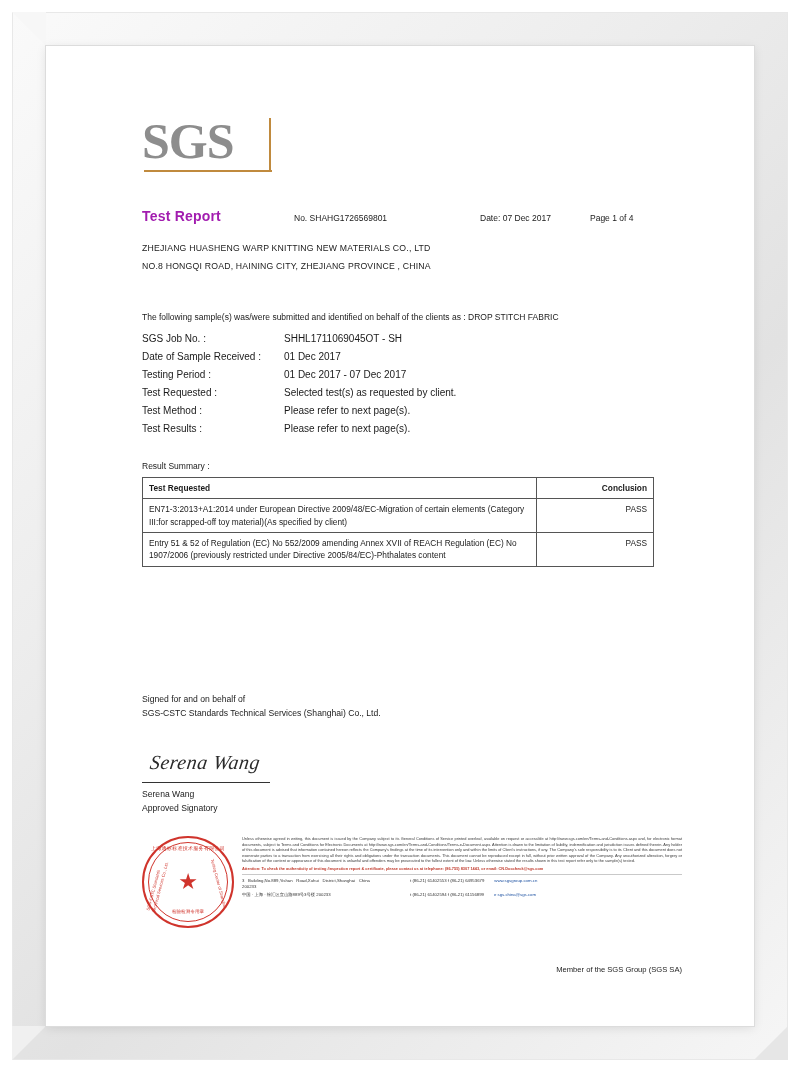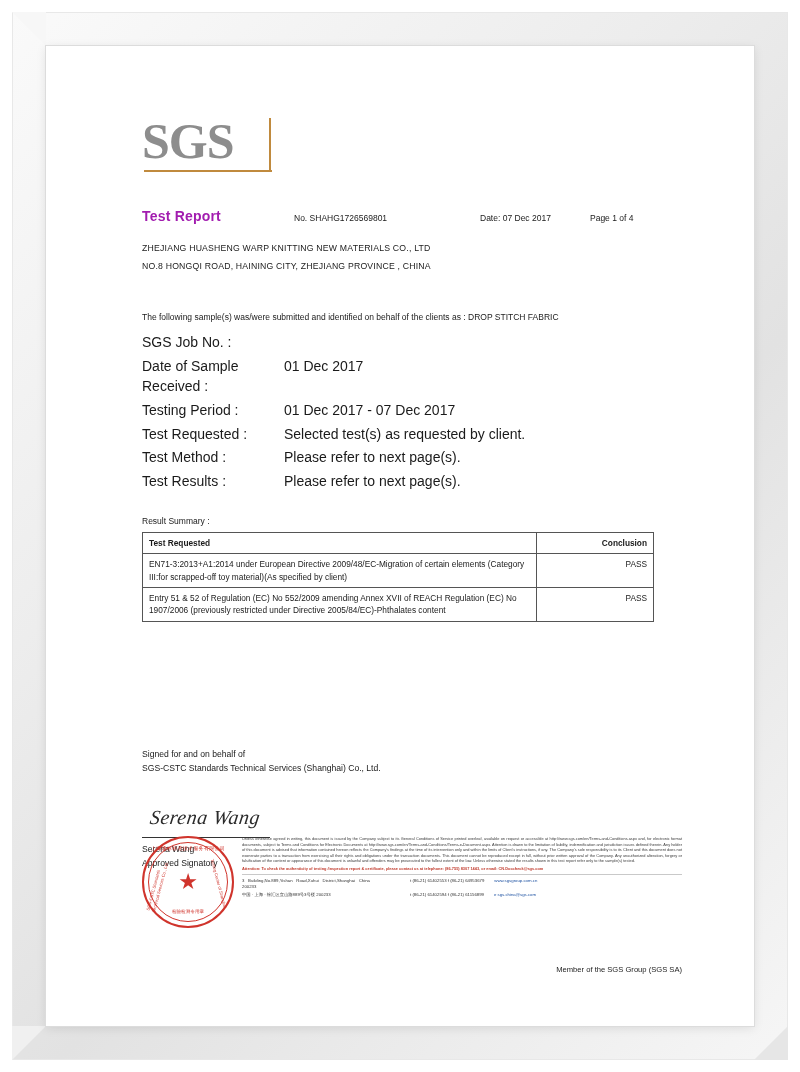--- a/index.html
+++ b/index.html
@@ -109,21 +109,21 @@
   .rpt-no { font-size: 8.5px; width: 186px; }
   .rpt-date { font-size: 8.5px; width: 110px; }
   .rpt-page { font-size: 8.5px; }
 
   .company-block { margin-top: 16px; font-size: 8.7px; letter-spacing: .2px; }
   .company-block div { margin-bottom: 5px; }
 
   .sample-line { margin-top: 38px; font-size: 8.5px; }
 
   .kv { margin-top: 9px; }
-  .kv-row { display: flex; margin-bottom: 3.5px; font-size: 14px; }
+  .kv-row { display: flex; margin-bottom: 3.5px; font-size: 10px; }
   .kv-key { width: 142px; flex: none; }
   .kv-val { flex: 1; }
 
   .result-summary { margin-top: 24px; font-size: 8.5px; }
 
   table.tbl {
     margin-top: 4px;
     border-collapse: collapse;
     width: 512px;
     font-size: 8.3px;
@@ -275,20 +275,21 @@
       <div class="company-block">
         <div>ZHEJIANG HUASHENG WARP KNITTING NEW MATERIALS CO., LTD</div>
         <div>NO.8 HONGQI ROAD, HAINING CITY, ZHEJIANG PROVINCE , CHINA</div>
       </div>
 
       <div class="sample-line">The following sample(s) was/were submitted and identified on behalf of the clients as : DROP STITCH FABRIC</div>
 
       <div class="kv">
         <div class="kv-row">
           <div class="kv-key">SGS Job No. :</div>
+          <div class="kv-val">SHHL1711069045OT - SH</div>
         </div>
         <div class="kv-row">
           <div class="kv-key">Date of Sample Received :</div>
           <div class="kv-val">01 Dec 2017</div>
         </div>
         <div class="kv-row">
           <div class="kv-key">Testing Period :</div>
           <div class="kv-val">01 Dec 2017 - 07 Dec 2017</div>
         </div>
         <div class="kv-row">

